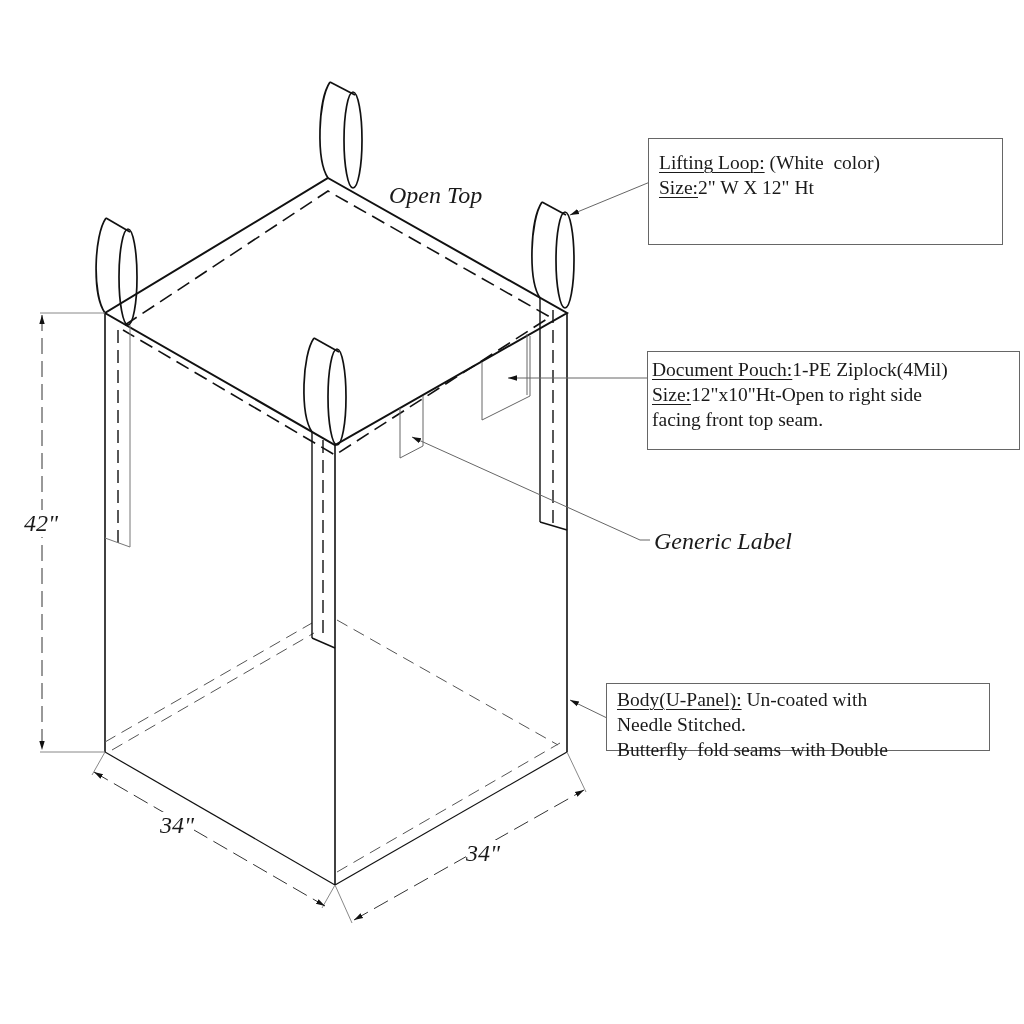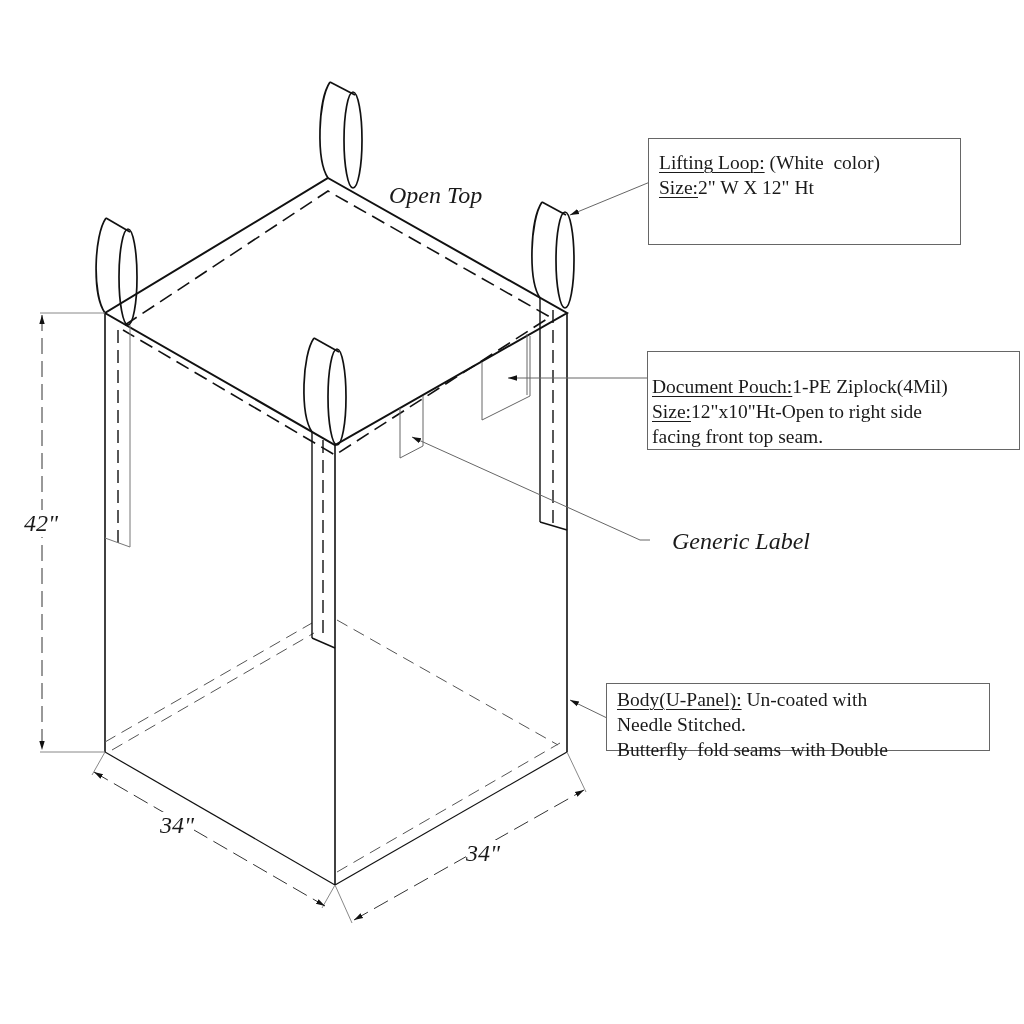--- a/index.html
+++ b/index.html
@@ -104,32 +104,32 @@
 
   <g stroke="#666" fill="none" stroke-width="1">
     <line x1="650" y1="182" x2="570" y2="215" marker-end="url(#arr)"></line>
     <line x1="650" y1="378" x2="508" y2="378" marker-end="url(#arr)"></line>
     <polyline points="650,540 640,540 412,437" marker-end="url(#arr)"></polyline>
     <line x1="607" y1="718" x2="570" y2="700" marker-end="url(#arr)"></line>
   </g>
 </svg>
 
 <div class="lbl" style="left:389px; top:182px;">Open Top</div>
-<div class="lbl" style="left:672px; top:528px;">Generic Label</div>
+<div class="lbl" style="left:654px; top:528px;">Generic Label</div>
 
 <div class="lbl" style="left:24px; top:510px; background:#fff;">42"</div>
 <div class="lbl" style="left:160px; top:812px; background:#fff;">34"</div>
 <div class="lbl" style="left:466px; top:840px; background:#fff;">34"</div>
 
-<div class="callout" style="left:648px; top:138px; width:313px; height:107px; padding:11px 0 0 10px;">
+<div class="callout" style="left:648px; top:138px; width:355px; height:107px; padding:11px 0 0 10px;">
   <span class="line"><span class="ul">Lifting Loop:</span><span> (White  color)</span></span>
   <span class="line"><span class="ul">Size:</span><span>2" W X 12" Ht</span></span>
 </div>
 
-<div class="callout" style="left:647px; top:351px; width:373px; height:99px; padding:22px 0 0 4px;">
+<div class="callout" style="left:647px; top:351px; width:373px; height:99px; padding:5px 0 0 4px;">
   <span class="line"><span class="ul">Document Pouch:</span><span>1-PE Ziplock(4Mil)</span></span>
   <span class="line"><span class="ul">Size:</span><span>12"x10"Ht-Open to right side</span></span>
   <span class="line">facing front top seam.</span>
 </div>
 
 <div class="callout" style="left:606px; top:683px; width:384px; height:68px; padding:3px 0 0 10px;">
   <span class="line"><span class="ul">Body(U-Panel):</span><span> Un-coated with</span></span>
   <span class="line">Needle Stitched.</span>
   <span class="line">Butterfly  fold seams  with Double</span>
 </div>

